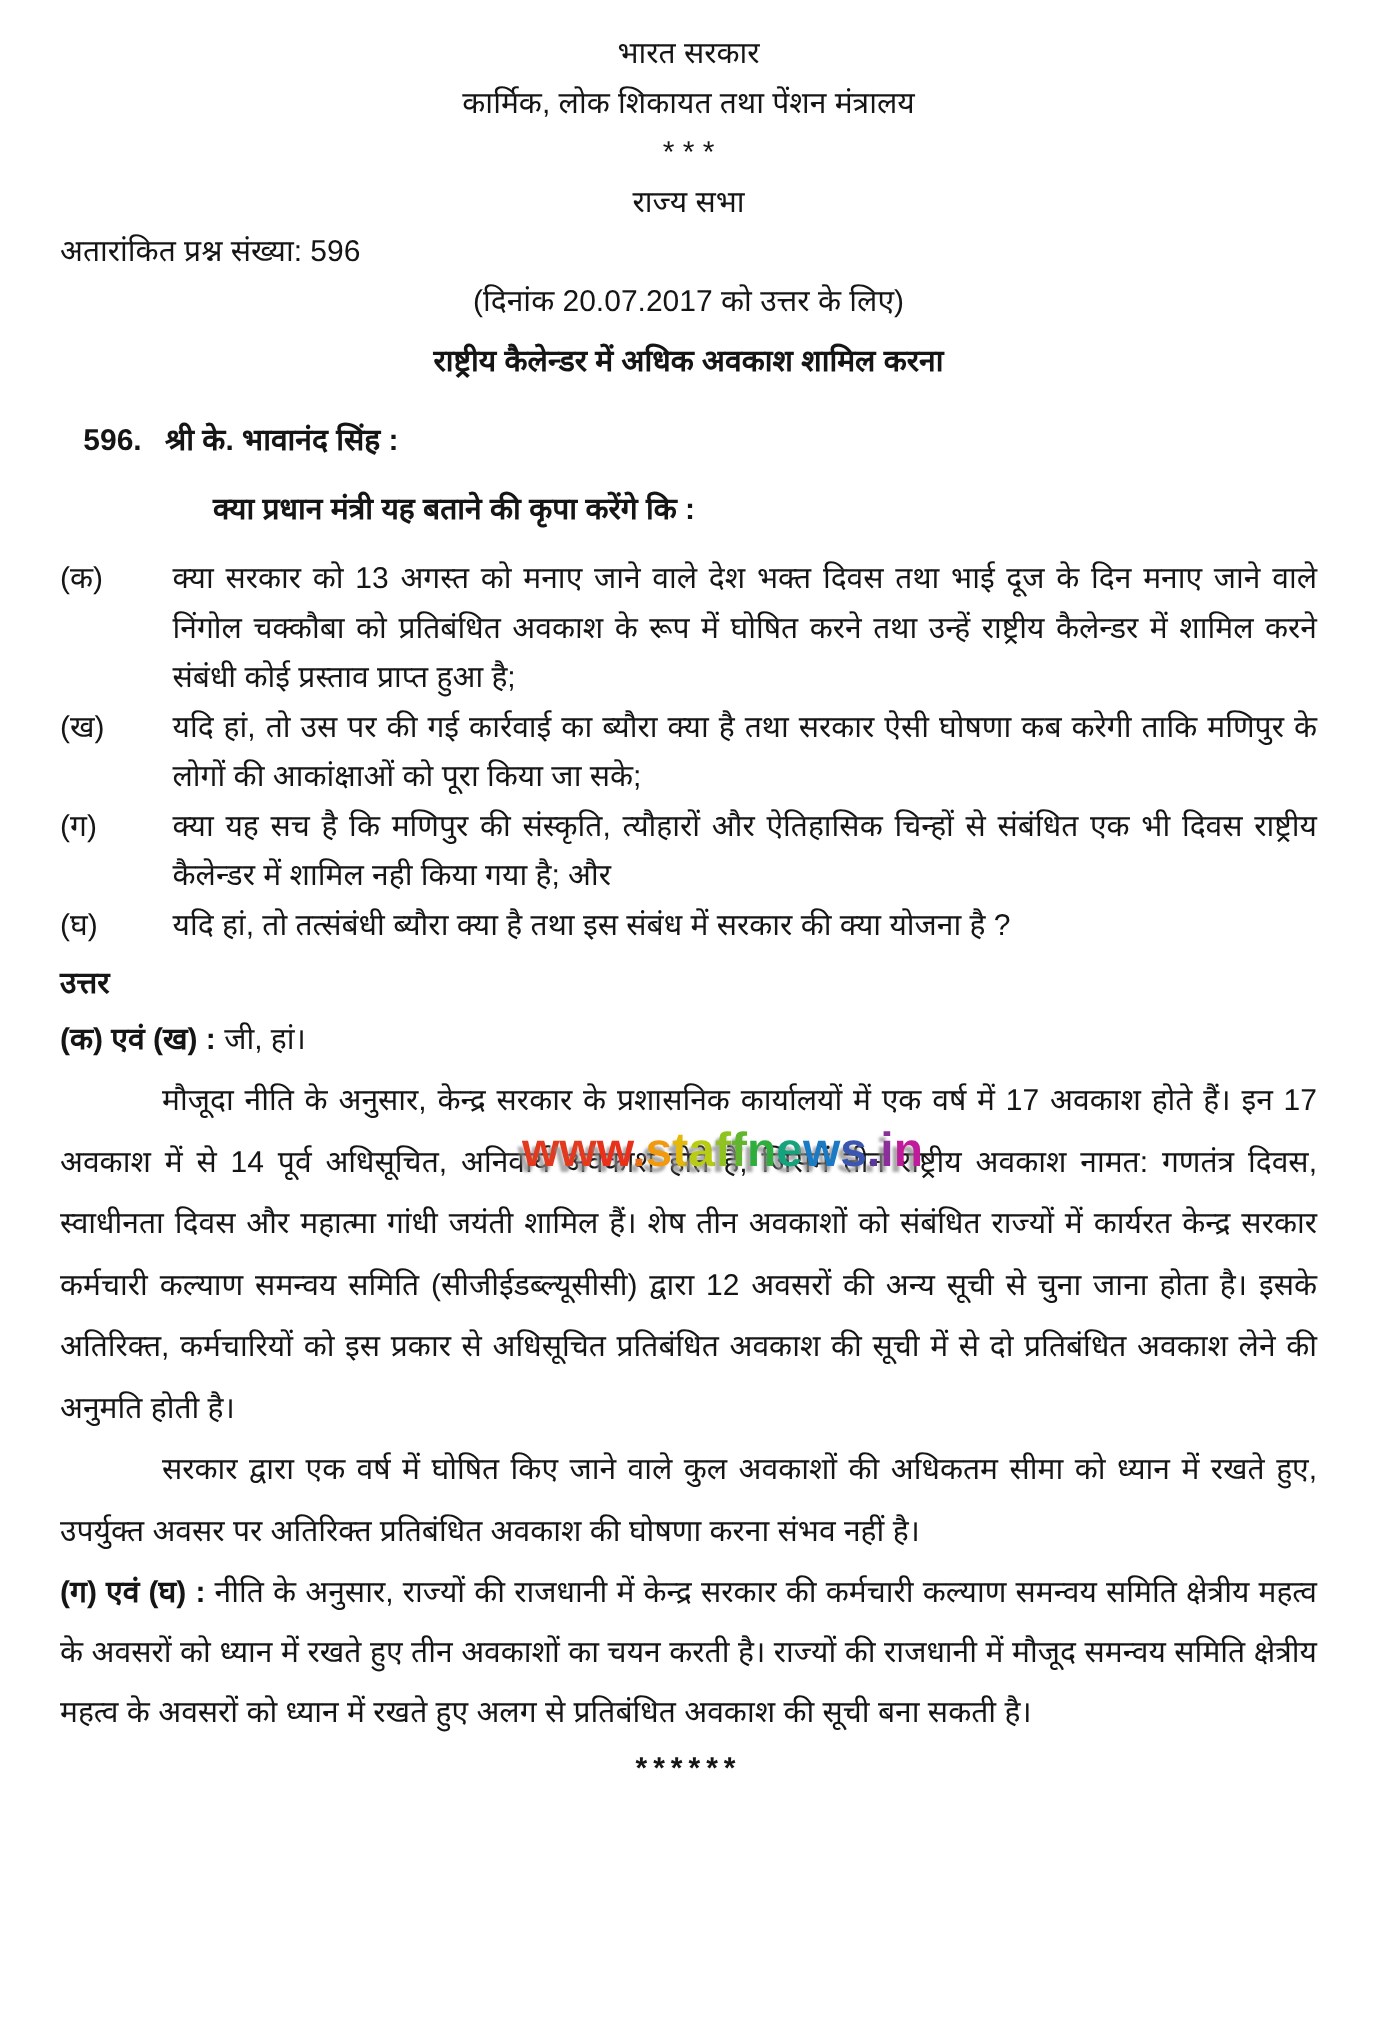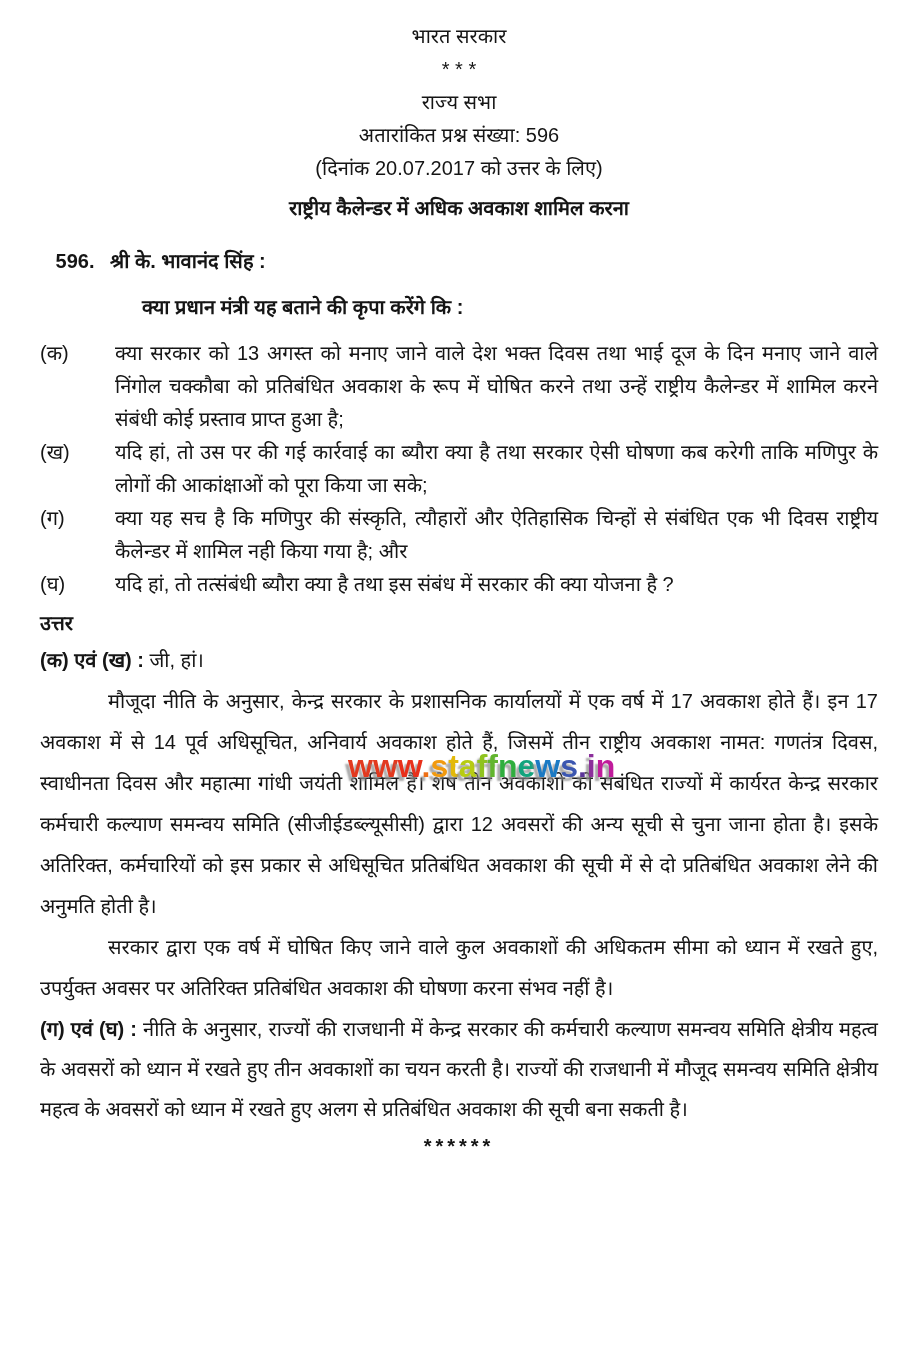--- a/index.html
+++ b/index.html
@@ -11,21 +11,21 @@
     background: #ffffff;
     color: #151515;
     font-family: "Liberation Sans", sans-serif;
     font-size: 20px;
     box-sizing: border-box;
     padding: 20px 40px 0 40px;
     overflow: hidden;
   }
   .center { text-align: center; }
   .hline { line-height: 33px; }
-  .qno-line { text-align: center; line-height: 33px; }
+  .qno-line { text-align: left; line-height: 33px; }
   .date-line { text-align: center; line-height: 33px; }
   .subject-line { text-align: center; line-height: 33px; font-weight: bold; margin-top: 7px; }
 
   .q-head { display: flex; margin-top: 20px; font-weight: bold; line-height: 33px; }
   .q-num { width: 70px; flex: none; text-align: center; }
   .q-intro { margin-left: 102px; margin-top: 13px; font-weight: bold; line-height: 33px; }
 
   .q-items { margin-top: 13px; }
   .q-item { display: flex; }
   .q-item .lbl { width: 75px; flex: none; line-height: 33px; }
@@ -50,20 +50,21 @@
     white-space: nowrap;
     pointer-events: none;
   }
 </style>
 </head>
 <body>
 
 <div class="doc">
 
   <div class="center hline">भारत सरकार</div>
+  <div class="center hline">कार्मिक, लोक शिकायत तथा पेंशन मंत्रालय</div>
   <div class="center hline">* * *</div>
   <div class="center hline">राज्य सभा</div>
 
   <div class="qno-line">अतारांकित प्रश्न संख्या: 596</div>
   <div class="date-line">(दिनांक 20.07.2017 को उत्तर के लिए)</div>
   <div class="subject-line">राष्ट्रीय कैलेन्डर में अधिक अवकाश शामिल करना</div>
 
   <div class="q-head">
     <span class="q-num">596.</span>
     <span>श्री के. भावानंद सिंह :</span>

